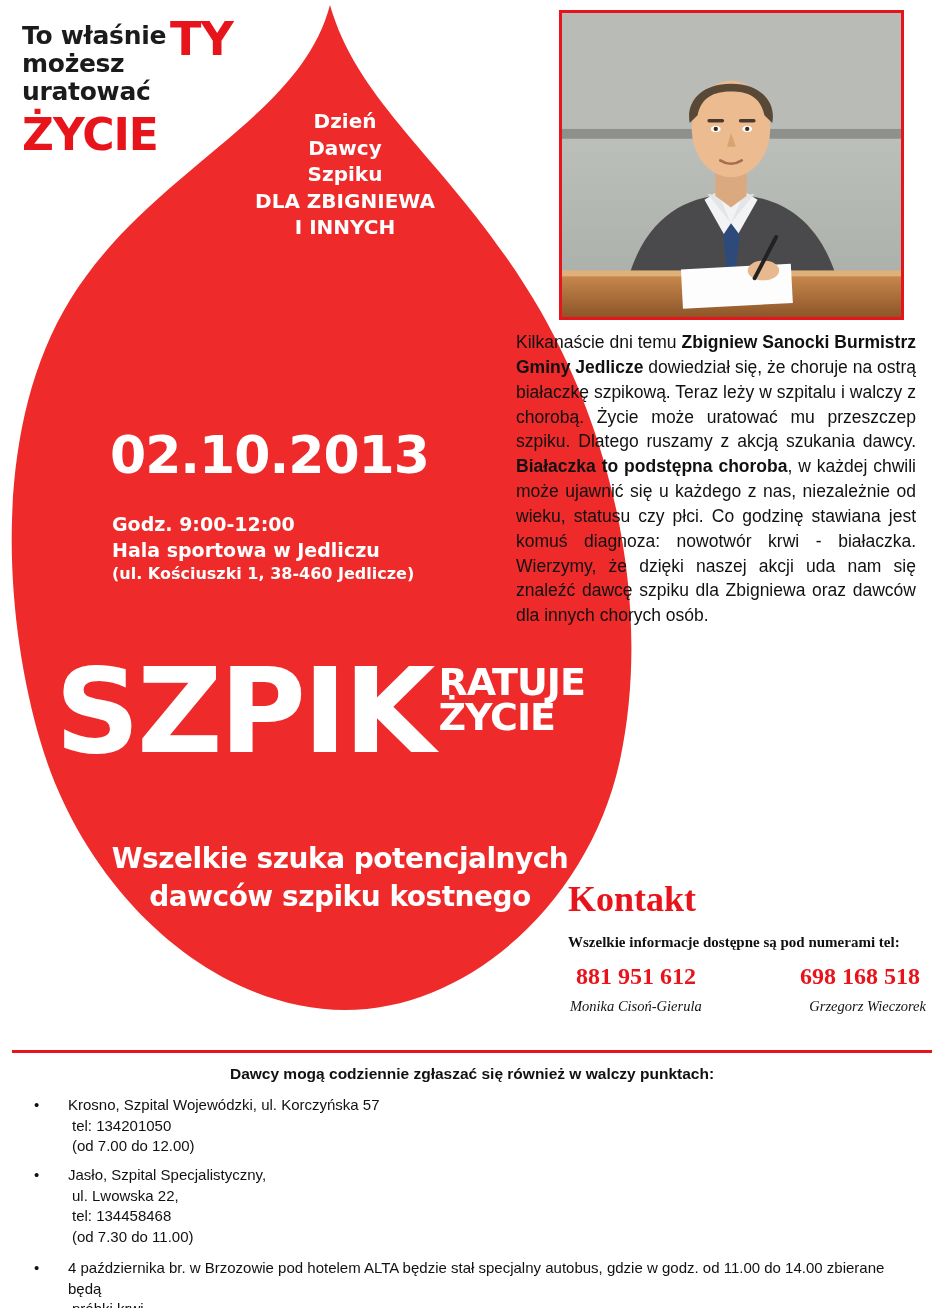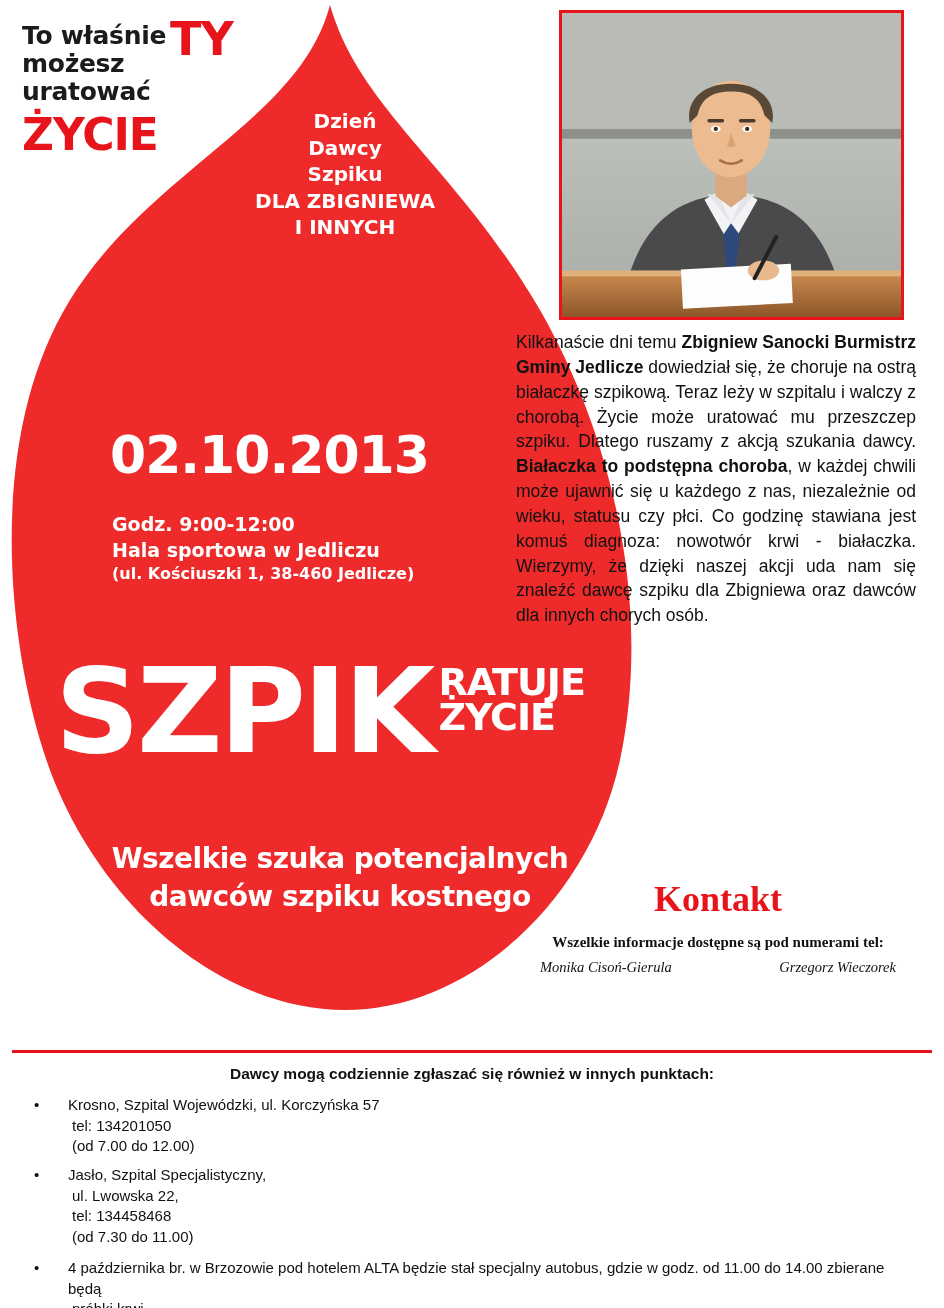--- a/index.html
+++ b/index.html
@@ -162,23 +162,23 @@
     text-align: justify;
     text-justify: inter-word;
   }
   .article b { font-weight: bold; }
   .article .j { text-align: justify; }
   .article p { margin: 0; }
 
   
   .kontakt {
     position: absolute;
-    left: 538px; top: 878px;
+    left: 568px; top: 878px;
     width: 360px;
-    text-align: center;
+    text-align: left;
     z-index: 8;
   }
   .kontakt-title {
     color: #e8141b;
     font-family: "Liberation Serif", serif;
     font-weight: bold;
     font-size: 36px;
     letter-spacing: 0px;
   }
   .kontakt-sub {
@@ -363,30 +363,34 @@
 
 <div class="article">
   <p class="j">
     <span>Kilkanaście dni temu </span><b>Zbigniew Sanocki Burmistrz Gminy Jedlicze</b><span> dowiedział się, że choruje na ostrą białaczkę szpikową. Teraz leży w szpitalu i walczy z chorobą. Życie może uratować mu przeszczep szpiku. Dlatego ruszamy z akcją szukania dawcy. </span><b>Białaczka to podstępna choroba</b><span>, w każdej chwili może ujawnić się u każdego z nas, niezależnie od wieku, statusu czy płci. Co godzinę stawiana jest komuś diagnoza: nowotwór krwi - białaczka. Wierzymy, że dzięki naszej akcji uda nam się znaleźć dawcę szpiku dla Zbigniewa oraz dawców dla innych chorych osób.</span>
   </p>
 </div>
 
 <div class="kontakt">
   <div class="kontakt-title">Kontakt</div>
   <div class="kontakt-sub">Wszelkie informacje dostępne są pod numerami tel:</div>
+  <div class="kontakt-nums">
+    <span class="num">881 951 612</span>
+    <span class="num">698 168 518</span>
+  </div>
   <div class="kontakt-names">
     <span class="nm">Monika Cisoń-Gierula</span>
     <span class="nm">Grzegorz Wieczorek</span>
   </div>
 </div>
 
 <div class="divider"></div>
 
 <div class="footer">
-  <div class="footer-title">Dawcy mogą codziennie zgłaszać się również w innych punktach:</div>
+  <div class="footer-title">Dawcy mogą codziennie zgłaszać się również w walczy punktach:</div>
   <ul>
     <li>
       <span class="bullet">•</span>
       <span class="ln">Krosno, Szpital Wojewódzki, ul. Korczyńska 57</span>
       <span class="ln ind">tel: 134201050</span>
       <span class="ln ind">(od 7.00 do 12.00)</span>
     </li>
     <li>
       <span class="bullet">•</span>
       <span class="ln">Jasło, Szpital Specjalistyczny,</span>

